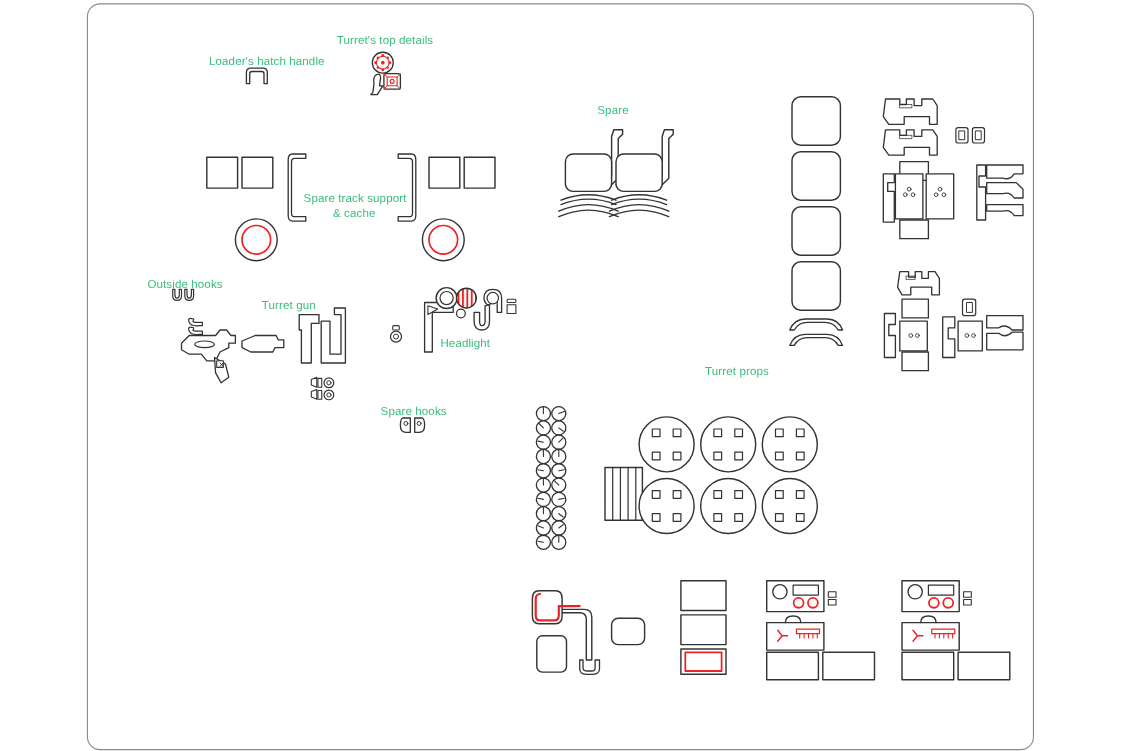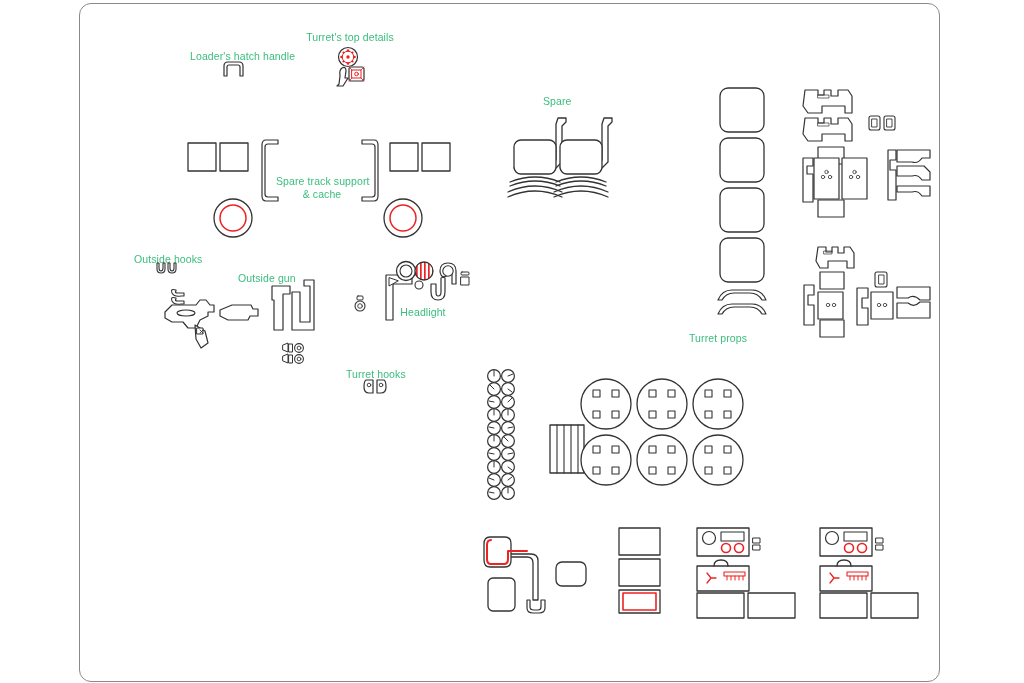--- a/index.html
+++ b/index.html
@@ -49,25 +49,25 @@
 <body>
 
 <div id="stage">
   <div id="sheet"></div>
 
   <div class="lbl" style="left:190px; top:50px; width:90px;">Loader's hatch handle</div>
   <div class="lbl" style="left:300px; top:31px; width:100px;">Turret's top details</div>
   <div class="lbl" style="left:276px; top:175px; width:92px;">Spare track support
 &amp; cache</div>
   <div class="lbl" style="left:134px; top:253px; width:70px; text-align:left;">Outside hooks</div>
-  <div class="lbl" style="left:238px; top:272px; width:66px; text-align:left;">Outside gun</div>
+  <div class="lbl" style="left:238px; top:272px; width:66px; text-align:left;">Turret gun</div>
   <div class="lbl" style="left:396px; top:306px; width:54px; text-align:center;">Headlight</div>
-  <div class="lbl" style="left:346px; top:368px; width:62px; text-align:left;">Turret hooks</div>
+  <div class="lbl" style="left:346px; top:368px; width:62px; text-align:left;">Spare hooks</div>
   <div class="lbl" style="left:543px; top:95px; width:30px; text-align:left;">Spare</div>
-  <div class="lbl" style="left:641px; top:332px; width:60px; text-align:left;margin-left:48px;">Turret props</div>
+  <div class="lbl" style="left:641px; top:332px; width:60px; text-align:left;">Turret props</div>
 
   <svg class="svgwrap" viewBox="0 0 1024 683">
     <defs>
       <g id="seatUnit">
         <path d="M2,50 L44,50 L50,44 L50,8 L54,4 L54,0 L46,0 L44,6 L44,42 L6,42 Z" fill="#fff" stroke="#333" stroke-width="1.3" stroke-linejoin="round"></path>
       </g>
       <pattern id="vstripe" width="4" height="8" patternUnits="userSpaceOnUse">
         <rect width="4" height="8" fill="#fff"></rect>
         <rect width="1.7" height="8" fill="#ee2222"></rect>
       </pattern>

